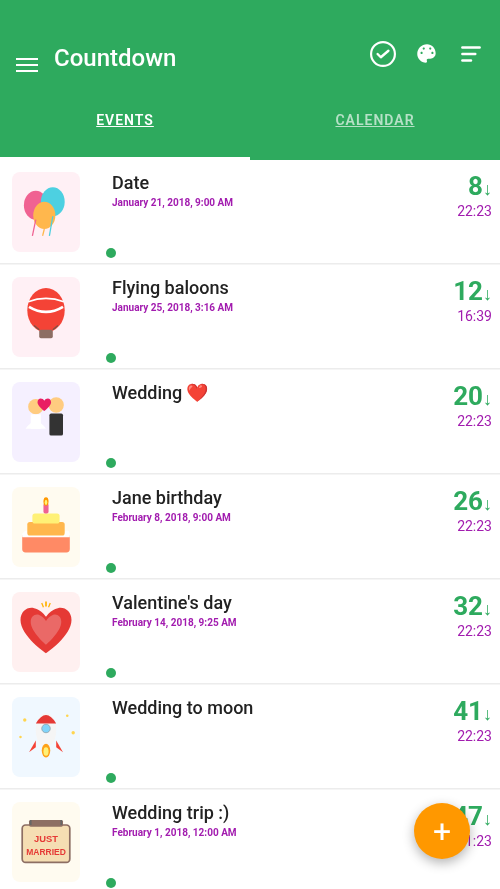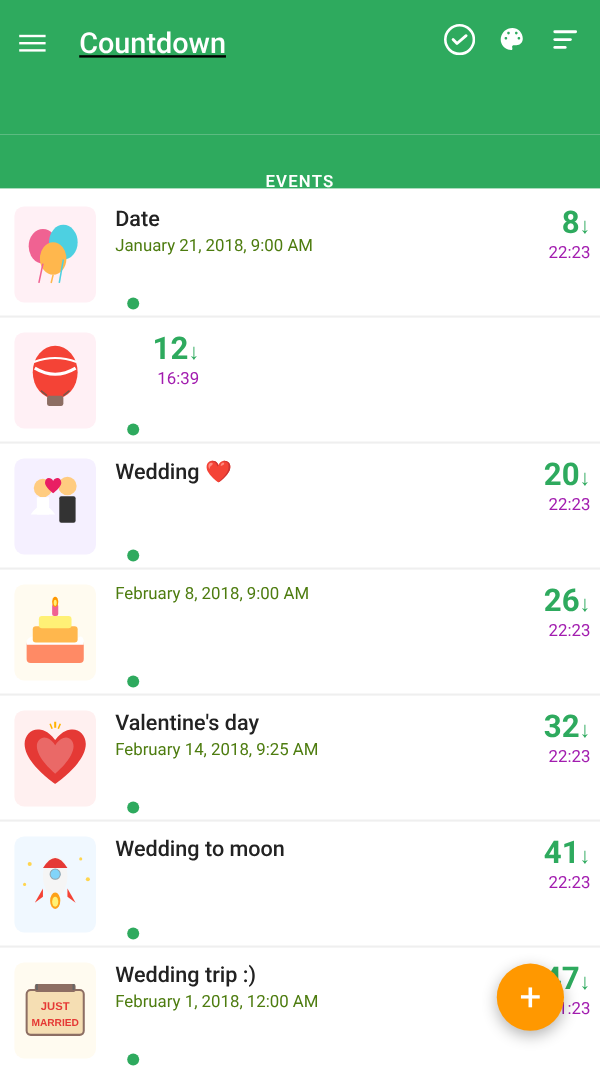--- a/index.html
+++ b/index.html
@@ -15,24 +15,23 @@
     .header {
       background: #2eaa5e;
       padding: 0 16px;
       height: 112px;
       display: flex;
       flex-direction: column;
       justify-content: flex-start;
     }
     .header-top {
       display: flex;
-      align-items: center;
+      align-items: flex-end;
       height: 72px;
-      gap: 28px;
-      text-decoration: underline;
+      gap: 16px;
     }
     .hamburger-icon {
       color: white;
       font-size: 22px;
       cursor: pointer;
       display: flex;
       flex-direction: column;
       gap: 4px;
     }
     .hamburger-icon span {
@@ -60,28 +59,29 @@
 
     
     .tabs {
       display: flex;
       height: 48px;
       background: #2eaa5e;
     }
     .tab {
       flex: 1;
       display: flex;
-      align-items: flex-end;
+      align-items: flex-start;
       justify-content: center;
       color: white;
       font-size: 14px;
       font-weight: 600;
       letter-spacing: 1px;
       cursor: pointer;
       position: relative;
+      text-decoration: underline;
     }
     .tab.active::after {
       content: '';
       position: absolute;
       bottom: 0;
       left: 0;
       right: 0;
       height: 3px;
       background: white;
     }
@@ -120,42 +120,43 @@
       width: 10px;
       height: 10px;
       border-radius: 50%;
       background: #2eaa5e;
     }
 
     .event-thumb {
       width: 68px;
       height: 80px;
       border-radius: 8px;
-      margin-right: 16px;
+      margin-right: 32px;
       flex-shrink: 0;
       display: flex;
       align-items: center;
       justify-content: center;
       font-size: 44px;
       background: #fff8f0;
       overflow: hidden;
     }
 
     .event-info {
       flex: 1;
     }
     .event-name {
       font-size: 18px;
       font-weight: 500;
       color: #222;
       margin-bottom: 4px;
     }
     .event-date {
-      font-size: 14px;
-      color: #4d7c0f;
+      font-size: 10px;
+      color: #a21caf;
+      font-weight: bold;
     }
 
     .event-countdown {
       display: flex;
       flex-direction: column;
       align-items: flex-end;
       min-width: 70px;
     }
     .countdown-days {
       font-size: 26px;
@@ -232,20 +233,23 @@
         </svg>
       </div>
     </div>
   </div>
 </div>
 
 <div class="tabs">
   <div class="tab active">
     <span>EVENTS</span>
   </div>
+  <div class="tab inactive">
+    <span>CALENDAR</span>
+  </div>
 </div>
 
 <div class="event-list" id="event-list-container">
 <div class="event-item">
     <div class="event-thumb" style="background:#fff0f5">
       <svg viewBox="0 0 80 80" xmlns="http://www.w3.org/2000/svg" width="72" height="72">
 
     <ellipse cx="28" cy="32" rx="14" ry="17" fill="#f06292"></ellipse>
 
     <ellipse cx="48" cy="28" rx="14" ry="17" fill="#4dd0e1"></ellipse>
@@ -278,20 +282,24 @@
     <path d="M20 28 Q40 40 60 28" stroke="white" stroke-width="3" fill="none"></path>
     <path d="M19 22 Q40 14 61 22" stroke="white" stroke-width="2" fill="none"></path>
 
     <rect x="32" y="55" width="16" height="10" rx="2" fill="#8d6e63"></rect>
 
     <line x1="32" y1="55" x2="26" y2="50" stroke="#795548" stroke-width="1.5"></line>
 
     <line x1="48" y1="55" x2="54" y2="50" stroke="#795548" stroke-width="1.5"></line>
   </svg>
     </div>
+    <div class="event-info">
+      <div class="event-name">Flying baloons</div>
+      <div class="event-date">January 25, 2018, 3:16 AM</div>
+    </div>
     <div class="event-countdown">
       <span class="countdown-days">12<span class="arrow-down">↓</span></span>
       <span class="countdown-time">16:39</span>
     </div>
     <div class="event-dot"></div>
   </div>
     <div class="event-item">
     <div class="event-thumb" style="background:#f5f0ff">
       <svg viewBox="0 0 80 80" xmlns="http://www.w3.org/2000/svg" width="72" height="72">
 
@@ -326,20 +334,21 @@
 
     <rect x="24" y="24" width="32" height="12" rx="3" fill="#fff176"></rect>
 
     <rect x="37" y="12" width="6" height="12" rx="2" fill="#f06292"></rect>
 
     <ellipse cx="40" cy="10" rx="3" ry="5" fill="#ff9800"></ellipse>
     <ellipse cx="40" cy="11" rx="1.5" ry="3" fill="#fff176"></ellipse>
   </svg>
     </div>
     <div class="event-info">
+      <div class="event-name">Jane birthday</div>
       <div class="event-date">February 8, 2018, 9:00 AM</div>
     </div>
     <div class="event-countdown">
       <span class="countdown-days">26<span class="arrow-down">↓</span></span>
       <span class="countdown-time">22:23</span>
     </div>
     <div class="event-dot"></div>
   </div>
     <div class="event-item">
     <div class="event-thumb" style="background:#fff0f0">

